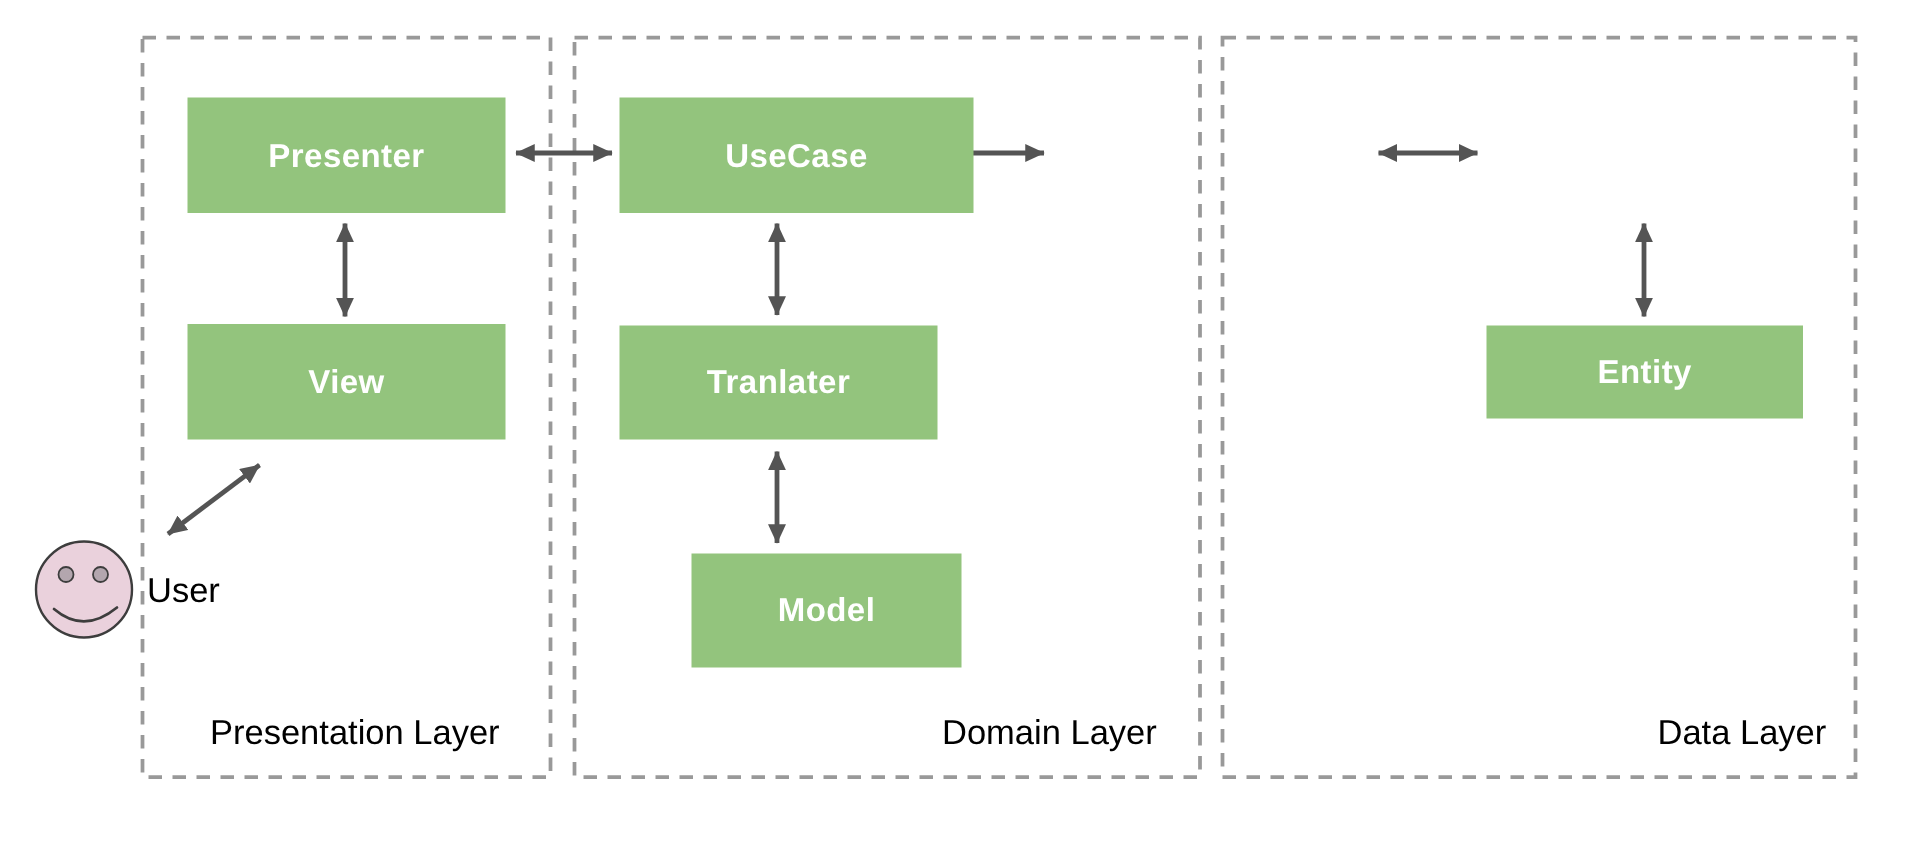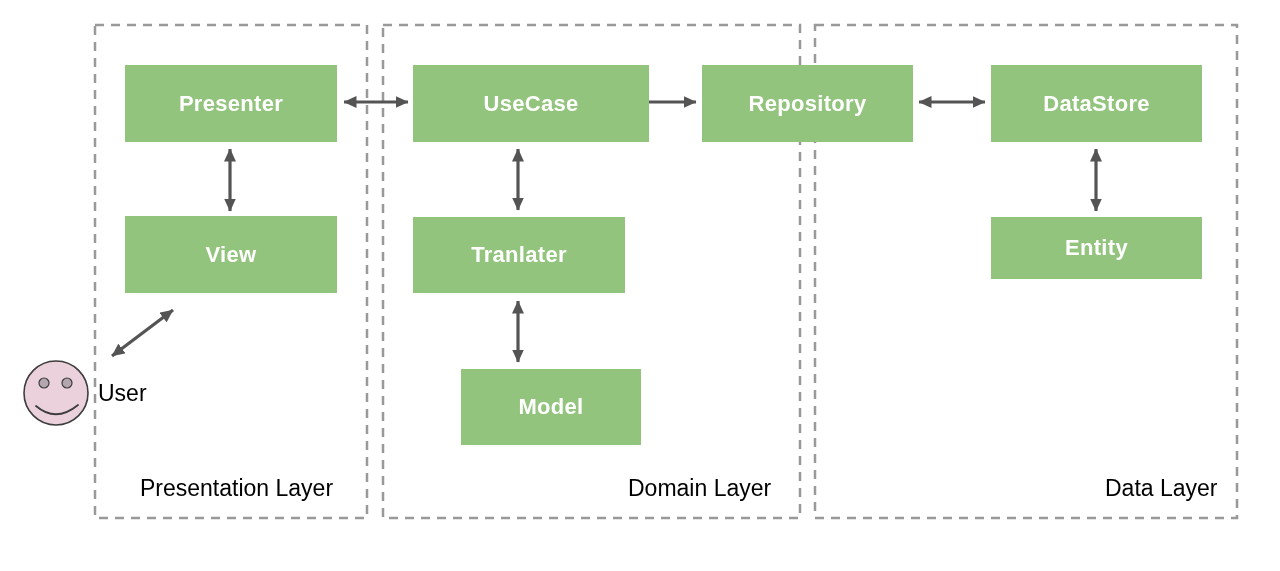--- a/index.html
+++ b/index.html
@@ -90,26 +90,20 @@
   </div>
   <div class="box" style="left:413px;top:65px;width:236px;height:77px;">
     <span>UseCase</span>
   </div>
   <div class="box" style="left:413px;top:217px;width:212px;height:76px;">
     <span>Tranlater</span>
   </div>
   <div class="box" style="left:413px;top:369px;width:180px;height:76px;margin-left:48px;">
     <span>Model</span>
   </div>
-  <div class="box" style="left:702px;top:65px;width:211px;height:77px;">
-    <span>Repository</span>
-  </div>
-  <div class="box" style="left:991px;top:65px;width:211px;height:77px;">
-    <span>DataStore</span>
-  </div>
   <div class="box" style="left:991px;top:217px;width:211px;height:62px;">
     <span>Entity</span>
   </div>
 
   <div class="layer-label" style="left:140px;top:475px;">Presentation Layer</div>
   <div class="layer-label" style="left:628px;top:475px;">Domain Layer</div>
   <div class="layer-label" style="left:1105px;top:475px;">Data Layer</div>
 
   <div class="user-label" style="left:98px;top:380px;">User</div>
 

